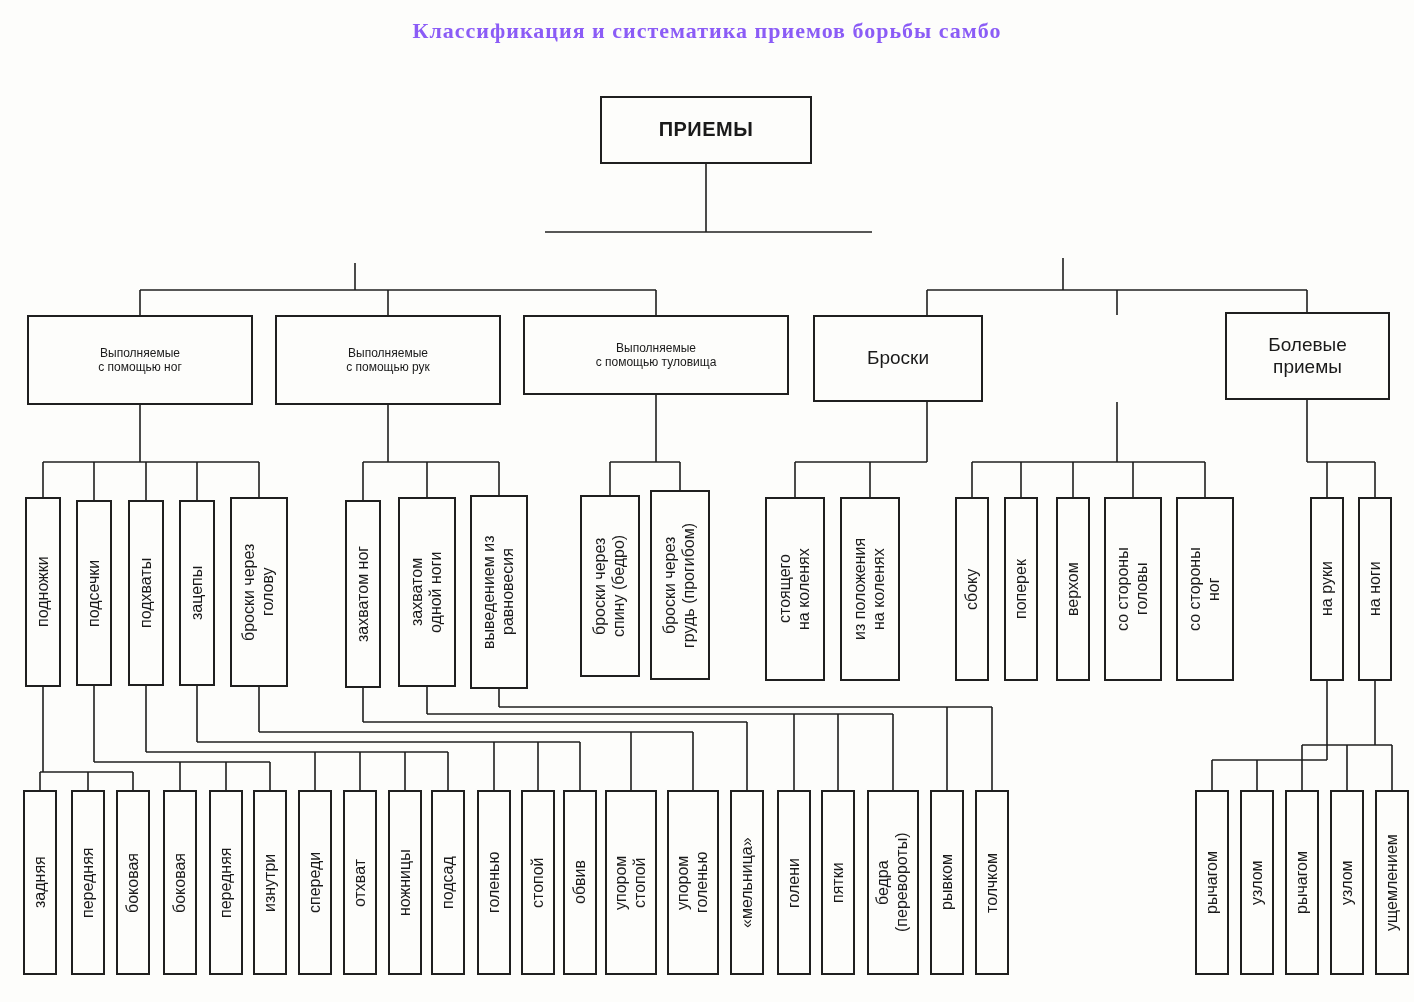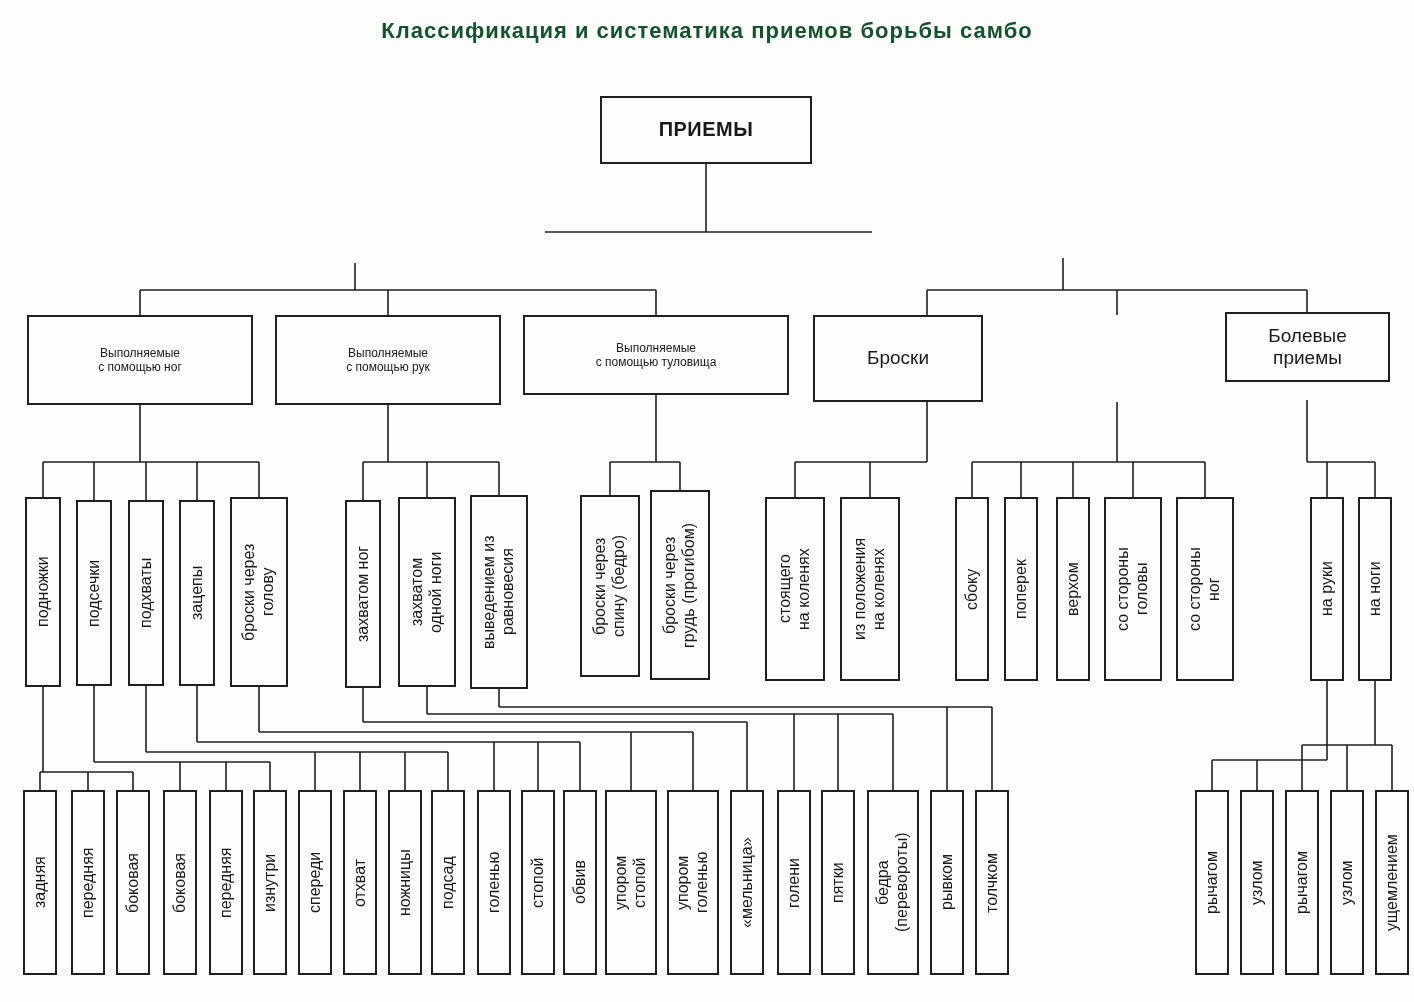--- a/index.html
+++ b/index.html
@@ -3,21 +3,21 @@
 <meta charset="utf-8">
 <style>
   html,body{margin:0;padding:0;background:#e9e9e9;}
   #stage{
     position:relative;width:1414px;height:1002px;margin:0 auto;
     background:#fdfdfb;overflow:hidden;
     font-family:"Liberation Sans", sans-serif;color:#1a1a1a;
   }
   #title{
     position:absolute;left:0;right:0;top:18px;text-align:center;
-    font-size:22px;font-weight:bold;letter-spacing:1px;color:#14532d;
+    font-size:22px;font-weight:bold;letter-spacing:1px;color:#8b5cf6;font-family:Liberation Serif, serif;
   }
   #wires{position:absolute;left:0;top:0;pointer-events:none;}
   .box{
     position:absolute;border:2px solid #1f1f1f;background:#fdfdfb;
     display:flex;align-items:center;justify-content:center;
     text-align:center;white-space:pre-line;line-height:1.18;
     box-sizing:border-box;font-size:12px;
   }
   .vb{writing-mode:vertical-rl;transform:rotate(180deg);font-size:16px;}
   .bold{font-weight:bold;font-size:20px;letter-spacing:0.5px;}
@@ -145,21 +145,21 @@
 
   <div class="box bold" style="left:600px;top:96px;width:212px;height:68px">ПРИЕМЫ</div>
 
   <div class="box" style="left:27px;top:315px;width:226px;height:90px">Выполняемые
 с помощью ног</div>
   <div class="box" style="left:275px;top:315px;width:226px;height:90px">Выполняемые
 с помощью рук</div>
   <div class="box" style="left:523px;top:315px;width:266px;height:80px">Выполняемые
 с помощью туловища</div>
   <div class="box f19" style="left:813px;top:315px;width:170px;height:87px">Броски</div>
-  <div class="box f19" style="left:1225px;top:312px;width:165px;height:70px">Болевые
+  <div class="box f19" style="left:1225px;top:312px;width:165px;height:88px">Болевые
 приемы</div>
 
   <div class="box vb" style="left:25px;top:497px;width:36px;height:190px">подножки</div>
   <div class="box vb" style="left:76px;top:500px;width:36px;height:186px">подсечки</div>
   <div class="box vb" style="left:128px;top:500px;width:36px;height:186px">подхваты</div>
   <div class="box vb" style="left:179px;top:500px;width:36px;height:186px">зацепы</div>
   <div class="box vb" style="left:230px;top:497px;width:58px;height:190px">броски через
 голову</div>
   <div class="box vb" style="left:345px;top:500px;width:36px;height:188px">захватом ног</div>
   <div class="box vb" style="left:398px;top:497px;width:58px;height:190px">захватом

